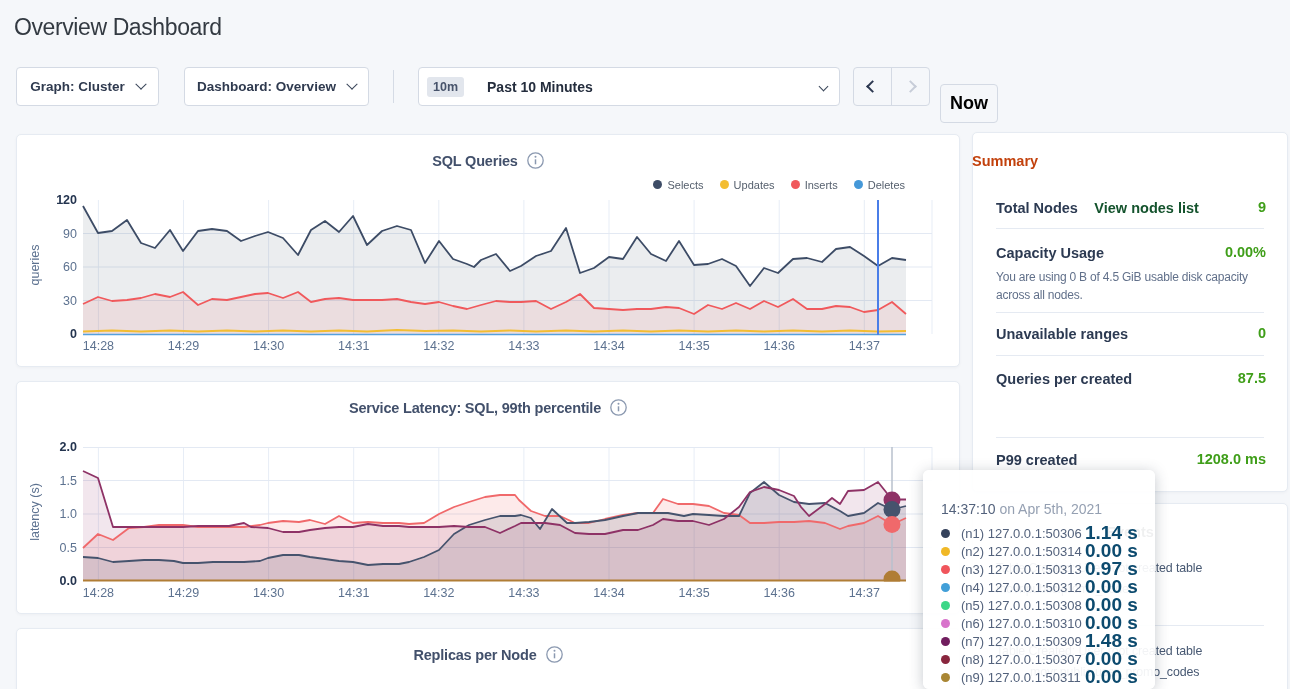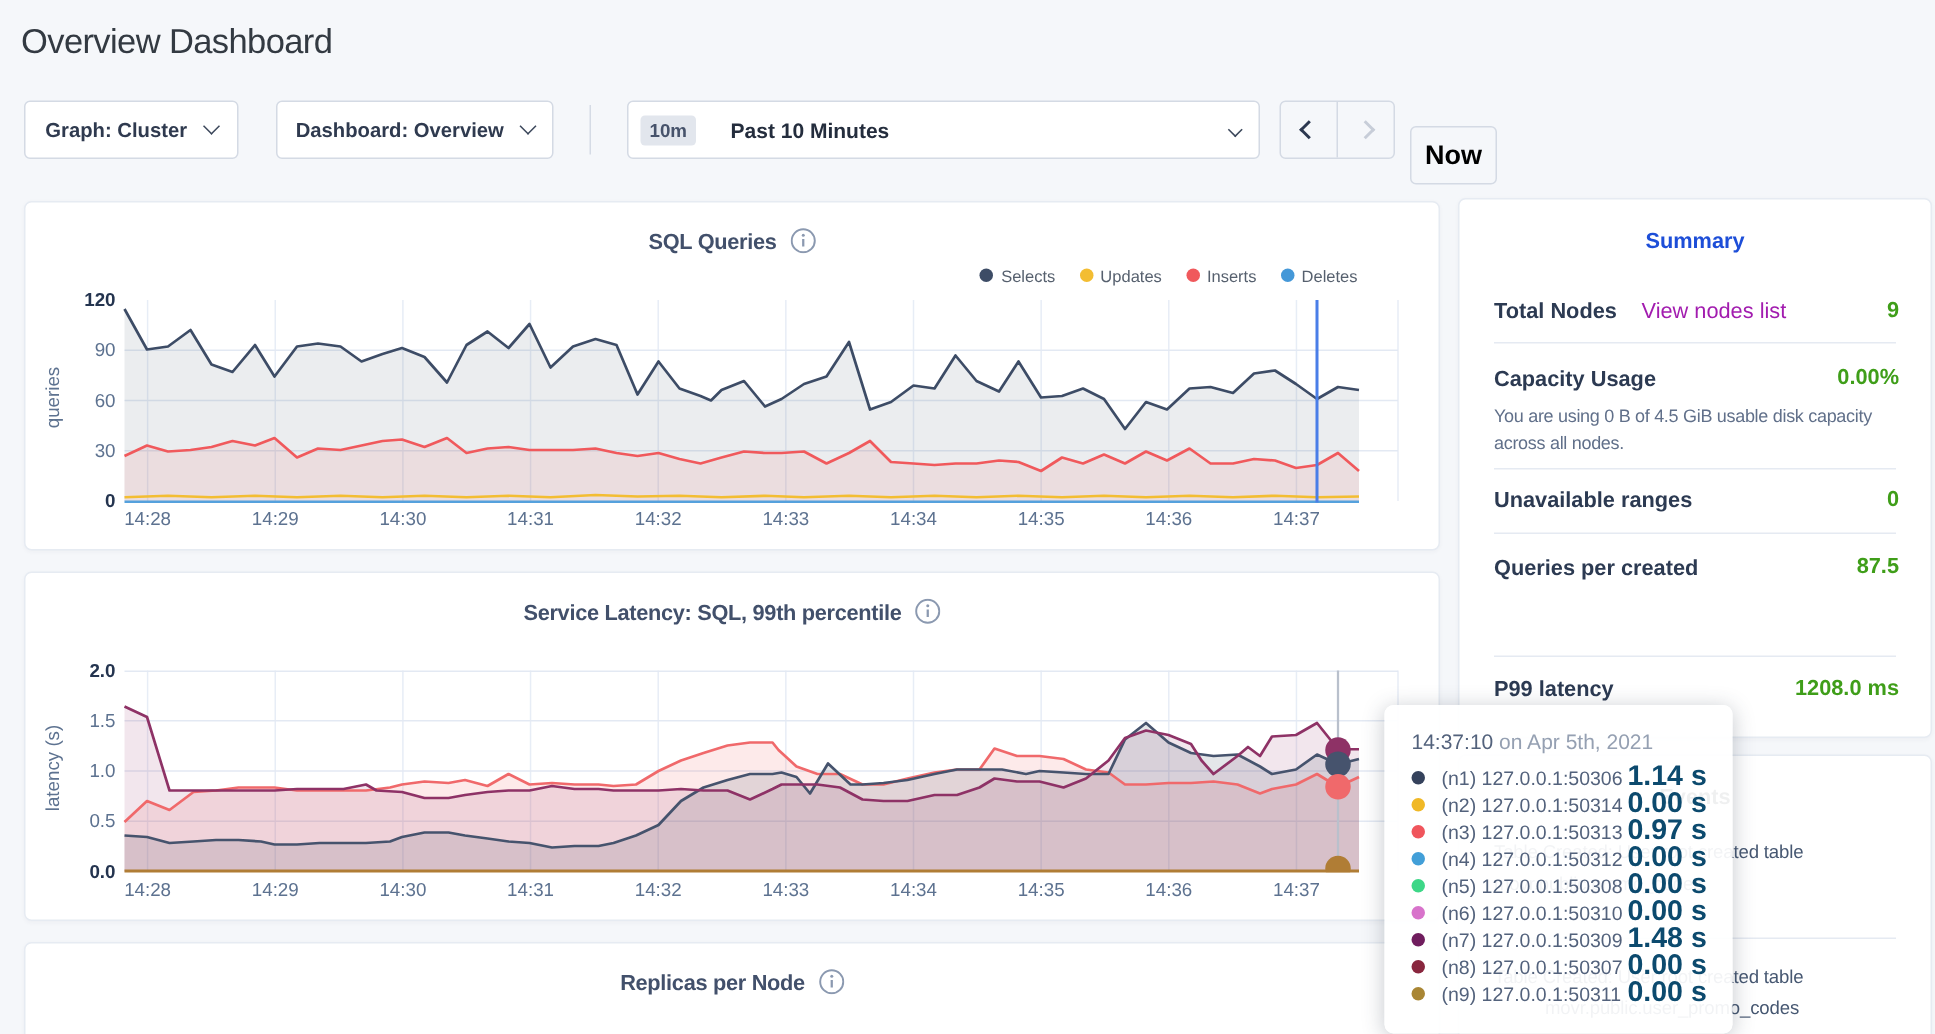--- a/index.html
+++ b/index.html
@@ -172,42 +172,42 @@
 
 <div class="panel" style="left:16px;top:628px;width:944px;height:100px">
   <div class="ctitle" style="position:absolute;top:17px">Replicas per Node<span class="ic"><svg width="17" height="17" viewBox="0 0 17 17">
           <circle cx="8.5" cy="8.5" r="7.7" fill="none" stroke="#8b99b0" stroke-width="1.3"></circle>
           <line x1="8.5" y1="7.3" x2="8.5" y2="12.3" stroke="#8b99b0" stroke-width="1.5"></line>
           <circle cx="8.5" cy="4.8" r="1" fill="#8b99b0"></circle>
         </svg></span></div>
 </div>
 
 <div class="panel" style="left:972px;top:132px;width:316px;height:360px"></div>
-<div style="position:absolute;left:972px;top:153px;width:316px;text-align:center;font-size:14.5px;font-weight:bold;color:#1d4ed8">Summary</div>
+<div style="position:absolute;left:972px;top:153px;width:316px;font-size:14.5px;font-weight:bold;color:#c2410c">Summary</div>
 <div class="sumrow" style="top:199px"><span class="sl">Total Nodes</span>
-  <span style="font-size:14.5px;font-weight:normal;color:#a21caf;margin-left:12px">View nodes list</span>
+  <span style="font-size:14.5px;font-weight:bold;color:#14532d;margin-left:12px">View nodes list</span>
   <span class="sv">9</span></div>
 <div class="sdiv" style="top:228px"></div>
 <div class="sumrow" style="top:244px"><span class="sl">Capacity Usage</span><span class="sv">0.00%</span>
   <div class="sd">You are using 0 B of 4.5 GiB usable disk capacity across all nodes.</div></div>
 <div class="sdiv" style="top:312px"></div>
 <div class="sumrow" style="top:325px"><span class="sl">Unavailable ranges</span><span class="sv">0</span></div>
 <div class="sdiv" style="top:355px"></div>
 <div class="sumrow" style="top:370px"><span class="sl">Queries per created</span><span class="sv">87.5</span>
   </div>
 <div class="sdiv" style="top:437px"></div>
-<div class="sumrow" style="top:451px"><span class="sl">P99 latency</span><span class="sv">1208.0 ms</span></div>
+<div class="sumrow" style="top:451px"><span class="sl">P99 created</span><span class="sv">1208.0 ms</span></div>
 
 <div class="panel" style="left:972px;top:503px;width:316px;height:200px"></div>
 <div style="position:absolute;left:972px;top:524px;width:316px;text-align:center;font-size:14.5px;font-weight:bold;color:#242a35">Events</div>
 <div class="ev" style="left:996px;top:558px;width:246px">Table Created: User root created table <span style="white-space:nowrap">movr.public.promo_codes</span></div>
 <div style="position:absolute;left:996px;top:625px;width:268px;border-top:1px solid #e5eaf2"></div>
 <div class="ev" style="left:996px;top:641px;width:246px">Table Created: User root created table <span style="white-space:nowrap;margin-left:34px">movr.public.user_promo_codes</span></div>
 
-<div style="position:absolute;left:923px;top:470px;width:232px;height:219px;background:rgba(255,255,255,0.93);border-radius:6px;box-shadow:0 2px 14px rgba(50,60,80,0.28);padding:16px 0 0 18px">
+<div style="position:absolute;left:923px;top:470px;width:232px;height:219px;background:rgba(255,255,255,0.93);border-radius:6px;box-shadow:0 2px 14px rgba(50,60,80,0.28);padding:31px 0 0 18px">
   <div style="font-size:14px;color:#53627c;margin-bottom:7px">14:37:10 <span style="color:#95a0b2">on Apr 5th, 2021</span></div>
 <div class="trow">
       <span class="tdot" style="background:#35425c"></span>
       <span class="tlabel">(n1) 127.0.0.1:50306</span>
       <span class="tval">1.14&nbsp;s</span>
     </div>
 <div class="trow">
       <span class="tdot" style="background:#f0b826"></span>
       <span class="tlabel">(n2) 127.0.0.1:50314</span>
       <span class="tval">0.00&nbsp;s</span>

